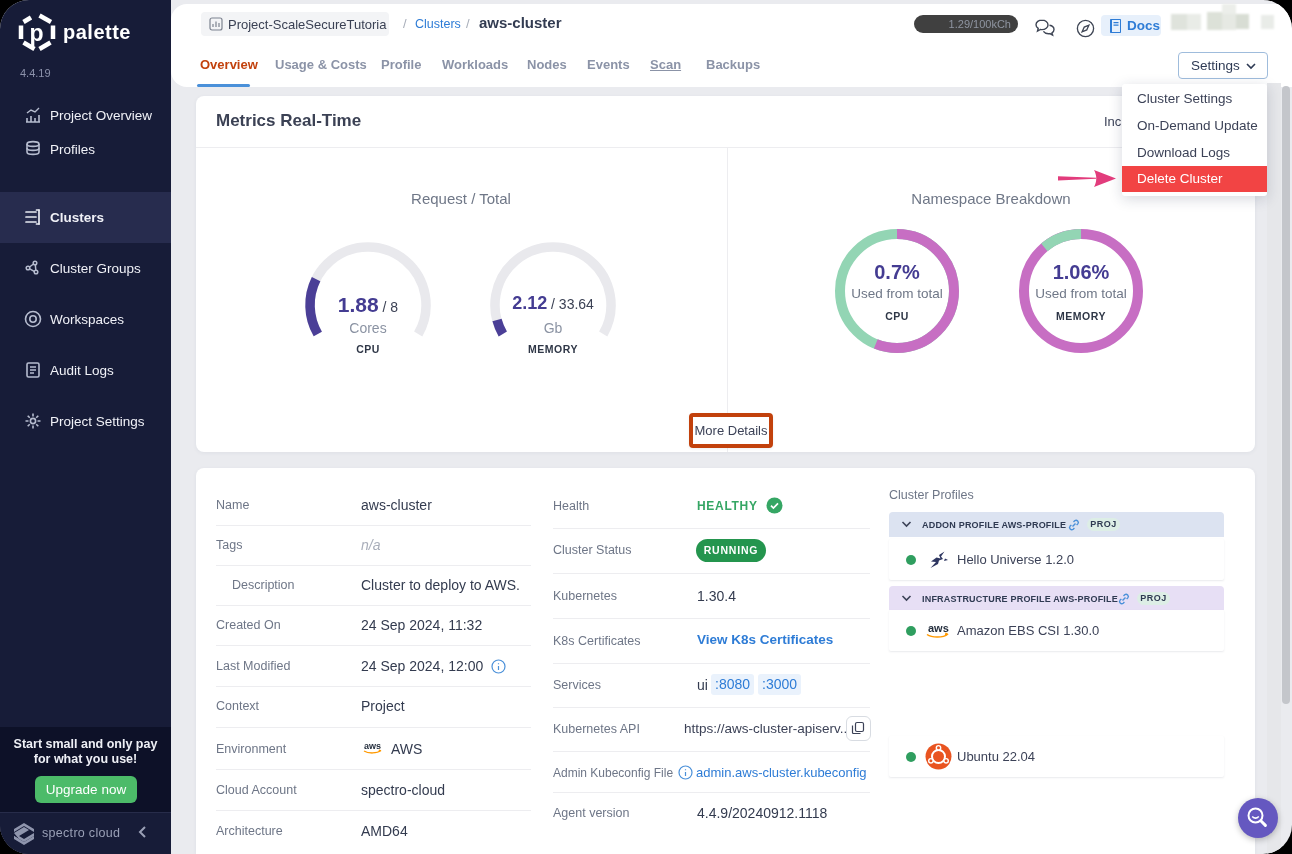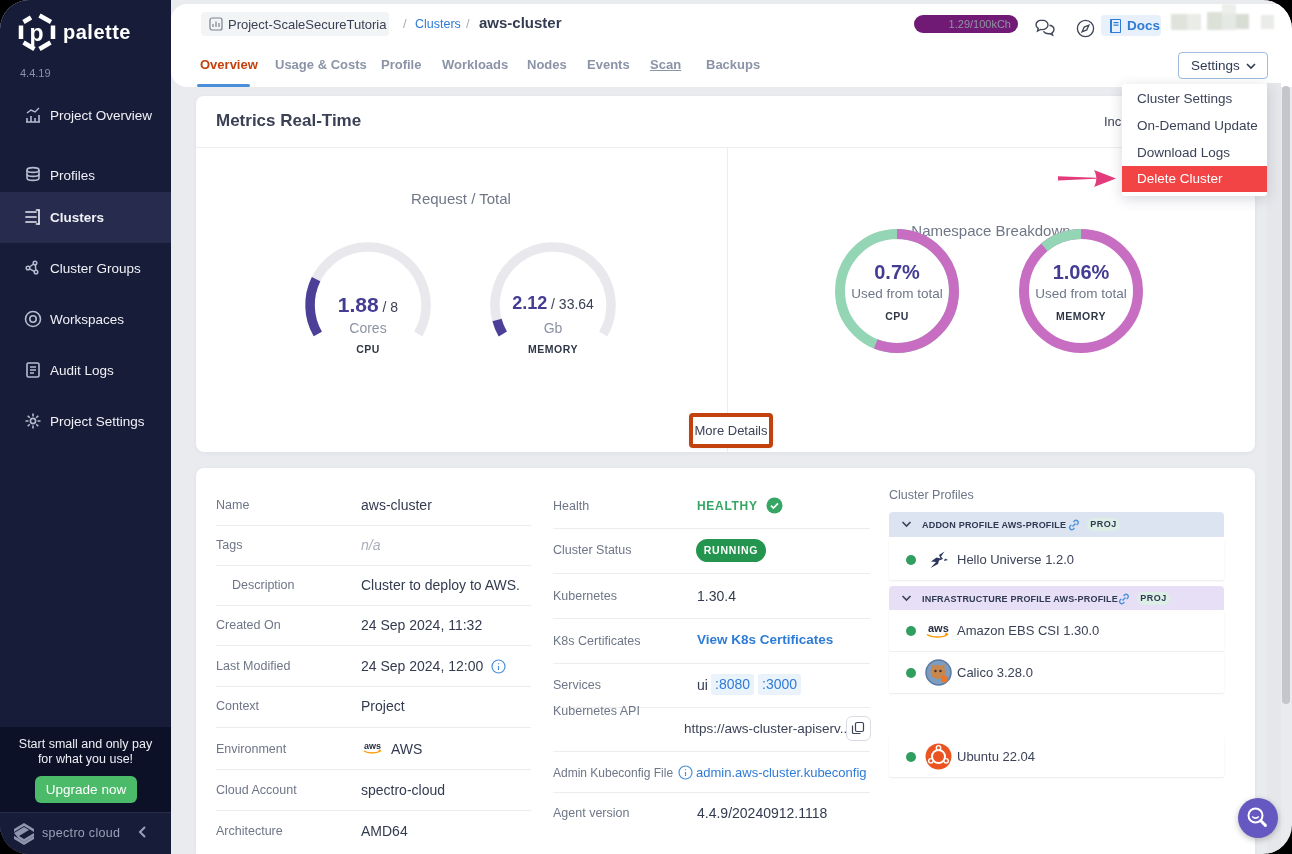--- a/index.html
+++ b/index.html
@@ -44,21 +44,21 @@
     <div class="navitem" style="top:192px;background:#272c4e;"></div>
 
     <div class="navitem" style="top:90px;">
       <svg class="ico" viewBox="0 0 20 20" fill="none" stroke="#b6bccf" stroke-width="1.6">
           <path d="M3 17h14"></path>
           <path d="M4 13v4M8 11v6M12 13v4M16 10v7"></path>
           <path d="M4 8l4-3 4 2 4-4" stroke-width="1.4"></path>
         </svg>
       <div class="lbl">Project Overview</div>
     </div>
-    <div class="navitem" style="top:150px;padding-left:34px;">
+    <div class="navitem" style="top:124px;padding-left:34px;">
       <svg class="ico" viewBox="0 0 20 20" fill="none" stroke="#b6bccf" stroke-width="1.6">
           <ellipse cx="10" cy="5" rx="6" ry="2.4"></ellipse>
           <path d="M4 5v4c0 1.3 2.7 2.4 6 2.4s6-1.1 6-2.4V5"></path>
           <path d="M4 9v4c0 1.3 2.7 2.4 6 2.4s6-1.1 6-2.4V9"></path>
         </svg>
       <div class="lbl">Profiles</div>
     </div>
     <div class="navitem" style="top:192px;">
       <svg class="ico" viewBox="0 0 20 20" fill="none" stroke="#e8eaf2" stroke-width="1.7">
           <path d="M3 5h10M3 10h10M3 15h10" stroke-linecap="round"></path>
@@ -93,21 +93,21 @@
     <div class="navitem" style="top:396px;">
       <svg class="ico" viewBox="0 0 20 20" fill="none" stroke="#b6bccf" stroke-width="1.6">
           <circle cx="10" cy="10" r="2.6"></circle>
           <path d="M10 2.5v3M10 14.5v3M2.5 10h3M14.5 10h3M4.7 4.7l2.1 2.1M13.2 13.2l2.1 2.1M15.3 4.7l-2.1 2.1M6.8 13.2l-2.1 2.1"></path>
         </svg>
       <div class="lbl">Project Settings</div>
     </div>
 
 
     <div class="abs" style="left:0;top:727px;width:171px;height:85px;background:#0d1128;">
-      <div class="abs" style="left:0;top:10px;width:171px;text-align:center;color:#eef0f6;font-size:12.5px;font-weight:normal;line-height:15px;">Start small and only pay<br>for what you use!</div>
+      <div class="abs" style="left:0;top:10px;width:171px;text-align:center;color:#eef0f6;font-size:12.5px;font-weight:bold;line-height:15px;">Start small and only pay<br>for what you use!</div>
       <div class="abs" style="left:35px;top:49px;width:102px;height:27px;background:#4cbb69;border-radius:6px;color:#fff;font-size:13.5px;text-align:center;line-height:27px;">Upgrade now</div>
     </div>
 
     <div class="abs" style="left:0;top:812px;width:171px;height:42px;background:#171c38;border-top:1px solid #272c4a;">
       <svg class="abs" style="left:11px;top:8px" width="26" height="26" viewBox="0 0 26 26" fill="#8f95ad">
         <path d="M13 2 L23 8 L23 11 L13 5 L3 11 L3 8 Z"></path>
         <path d="M3 12 L13 6 L18 9 L8 15 L13 18 L23 12 L23 15 L13 21 L8 18"></path>
         <path d="M3 15 L8 18 L3 18 Z"></path>
         <path d="M13 24 L3 18 L3 15 L13 21 L23 15 L23 18 Z"></path>
       </svg>
@@ -125,21 +125,21 @@
           <rect x="1" y="1" width="12" height="12" rx="2"></rect>
           <path d="M4 10V7M7 10V4.5M10 10V6"></path>
         </svg>
       <div class="abs" style="left:27px;top:5px;font-size:13px;color:#3a4154;">Project-ScaleSecureTutoria</div>
     </div>
     <div class="abs" style="left:232px;top:12px;font-size:13px;color:#a7adb9;">/</div>
     <div class="abs" style="left:244px;top:13px;font-size:12.5px;"><span class="blue">Clusters</span></div>
     <div class="abs" style="left:295px;top:12px;font-size:13px;color:#a7adb9;">/</div>
     <div class="abs" style="left:308px;top:10px;font-size:15px;color:#333c52;font-weight:bold;">aws-cluster</div>
 
-    <div class="abs" style="left:743px;top:11px;width:104px;height:18px;background:#701a75;border-radius:9px;">
+    <div class="abs" style="left:743px;top:11px;width:104px;height:18px;background:#404040;border-radius:9px;">
       <div class="abs" style="right:7px;top:3px;font-size:11px;color:#8f95a1;">1.29/100kCh</div>
     </div>
 
     <svg class="abs" style="left:862px;top:13px" width="24" height="22" viewBox="0 0 24 22" fill="none" stroke="#3f4655" stroke-width="1.4">
       <path d="M9 3C5.7 3 3 5.1 3 7.7c0 1.5.9 2.8 2.2 3.7L4.5 14l3-1.6c.5.1 1 .2 1.5.2 3.3 0 6-2.1 6-4.7S12.3 3 9 3z"></path>
       <path d="M16.5 8.2c2.6.4 4.5 2.2 4.5 4.3 0 1.3-.8 2.5-2 3.3l.6 2.3-2.7-1.5c-.4.1-.9.1-1.4.1-2.2 0-4.1-1-5.1-2.4"></path>
     </svg>
 
     <svg class="abs" style="left:904px;top:14px" width="21" height="21" viewBox="0 0 22 22" fill="none" stroke="#3f4655" stroke-width="1.4">
       <circle cx="11" cy="11" r="8.5"></circle>
@@ -181,21 +181,21 @@
     </div>
   </div>
 
   <div class="card" style="left:196px;top:96px;width:1059px;height:356px;">
     <div class="abs" style="left:20px;top:15px;font-size:17px;font-weight:bold;color:#3b4154;">Metrics Real-Time</div>
     <div class="abs" style="left:908px;top:18px;font-size:13px;color:#3c4257;white-space:nowrap;">Include Master Nodes</div>
     <div class="divh" style="left:0;top:51px;width:1059px;"></div>
     <div class="divv" style="left:531px;top:51px;height:305px;"></div>
 
     <div class="abs" style="left:145px;top:94px;width:240px;text-align:center;font-size:15px;color:#6f7787;">Request / Total</div>
-    <div class="abs" style="left:675px;top:94px;width:240px;text-align:center;font-size:15px;color:#6f7787;margin-top:32px;">Namespace Breakdown</div>
+    <div class="abs" style="left:675px;top:94px;width:240px;text-align:center;font-size:15px;color:#6f7787;">Namespace Breakdown</div>
 
     <svg class="abs" style="left:102px;top:145px" width="140" height="120" viewBox="0 0 140 120" fill="none">
       <path d="M19.8 93 A58 58 0 1 1 120.2 93" stroke="#e9e9ed" stroke-width="9.5"></path>
       <path d="M19.8 93 A58 58 0 0 1 18.1 38.2" stroke="#4b3f97" stroke-width="9.5"></path>
     </svg>
     <div class="abs" style="left:102px;top:197px;width:140px;text-align:center;white-space:nowrap;">
       <span style="font-size:21px;font-weight:bold;color:#443c92;">1.88</span><span style="font-size:14px;color:#3b4154;"> / 8</span>
     </div>
     <div class="abs" style="left:102px;top:224px;width:140px;text-align:center;font-size:14px;color:#8b93a3;">Cores</div>
     <div class="abs" style="left:102px;top:247px;width:140px;text-align:center;font-size:10.5px;font-weight:bold;color:#2f3747;letter-spacing:.5px;">CPU</div>
@@ -280,21 +280,21 @@
     <div class="abs lval" style="left:501px;top:120px;">1.30.4</div>
     <div class="divh" style="left:357px;top:150px;width:317px;"></div>
     <div class="abs lrow" style="left:357px;top:166px;">K8s Certificates</div>
     <div class="abs" style="left:501px;top:164px;font-size:13.5px;font-weight:bold;color:#2e7cd6;">View K8s Certificates</div>
     <div class="divh" style="left:357px;top:195px;width:317px;"></div>
     <div class="abs lrow" style="left:357px;top:210px;">Services</div>
     <div class="abs lval" style="left:501px;top:209px;">ui</div>
     <div class="abs" style="left:515px;top:206px;height:21px;background:#eaf2fc;border-radius:3px;padding:0 4px;font-size:14px;color:#2e7cd6;line-height:21px;">:8080</div>
     <div class="abs" style="left:562px;top:206px;height:21px;background:#eaf2fc;border-radius:3px;padding:0 4px;font-size:14px;color:#2e7cd6;line-height:21px;">:3000</div>
     <div class="divh" style="left:357px;top:239px;width:317px;"></div>
-    <div class="abs lrow" style="left:357px;top:236px;text-align:right;">Kubernetes API</div>
+    <div class="abs lrow" style="left:357px;top:254px;text-align:right;">Kubernetes API</div>
     <div class="abs" style="left:488px;top:253px;font-size:13.5px;color:#3c4257;">https://aws-cluster-apiserv...</div>
     <div class="abs" style="left:650px;top:248px;width:23px;height:23px;border:1px solid #d8dce2;border-radius:6px;background:#fff;">
       <svg class="abs" style="left:4px;top:4px" width="14" height="14" viewBox="0 0 14 14" fill="none" stroke="#3c4257" stroke-width="1.2">
           <rect x="4.5" y="1.5" width="8" height="9" rx="1.5"></rect>
           <path d="M9.5 12.5h-7a1 1 0 0 1-1-1v-7"></path>
         </svg>
     </div>
     <div class="divh" style="left:357px;top:283px;width:317px;"></div>
     <div class="abs" style="left:357px;top:298px;font-size:12px;color:#6e7687;">Admin Kubeconfig File</div>
     <svg class="abs" style="left:482px;top:297px" width="15" height="15" viewBox="0 0 15 15" fill="none" stroke="#4a90d9" stroke-width="1.2">
@@ -338,34 +338,20 @@
         </svg>
       <div class="abs" style="left:248px;top:6px;width:33px;height:13px;background:#ddeee6;border-radius:7px;font-size:9px;font-weight:bold;color:#2f3a52;text-align:center;line-height:13px;letter-spacing:.5px;">PROJ</div>
     </div>
     <div class="abs" style="left:693px;top:142px;width:335px;height:41px;background:#fff;box-shadow:0 1px 2px rgba(40,50,80,.10);border-radius:2px;">
       <div class="abs" style="left:17px;top:16px;width:10px;height:10px;border-radius:50%;background:#2f9e5f;"></div>
       <svg class="abs" style="left:36px;top:9px" width="26" height="24" viewBox="0 0 26 24">
         <text x="3" y="13" font-size="11" font-weight="bold" fill="#252f3e" font-family="Liberation Sans">aws</text>
         <path d="M2 15.5c5 3.4 16 3.6 21-.5l-2.3.8.5-2" stroke="#f90" stroke-width="1.5" fill="none"></path>
       </svg>
       <div class="abs" style="left:68px;top:13px;font-size:13px;color:#3c4257;">Amazon EBS CSI 1.30.0</div>
-
-    </div>
-    <div class="abs" style="left:693px;top:184px;width:335px;height:41px;background:#fff;box-shadow:0 1px 2px rgba(40,50,80,.10);border-radius:2px;">
-      <div class="abs" style="left:17px;top:16px;width:10px;height:10px;border-radius:50%;background:#2f9e5f;"></div>
-      <svg class="abs" style="left:36px;top:7px" width="27" height="27" viewBox="0 0 27 27">
-        <circle cx="13.5" cy="13.5" r="12.5" fill="#7d9cc0"></circle>
-        <circle cx="13.5" cy="13.5" r="12.5" fill="none" stroke="#5a7ba3" stroke-width="1.5"></circle>
-        <ellipse cx="13" cy="13" rx="7.5" ry="7" fill="#c8874f"></ellipse>
-        <path d="M7 9l-1-4 4 2zM19 9l1-4-4 2z" fill="#c8874f"></path>
-        <circle cx="10.5" cy="12" r="1.2" fill="#333"></circle>
-        <circle cx="15.5" cy="12" r="1.2" fill="#333"></circle>
-        <circle cx="19.5" cy="20" r="3.5" fill="#e8762d"></circle>
-      </svg>
-      <div class="abs" style="left:68px;top:13px;font-size:13px;color:#3c4257;">Calico 3.28.0</div>
 
     </div>
     <div class="abs" style="left:693px;top:268px;width:335px;height:41px;background:#fff;box-shadow:0 1px 2px rgba(40,50,80,.10);border-radius:2px;">
       <div class="abs" style="left:17px;top:16px;width:10px;height:10px;border-radius:50%;background:#2f9e5f;"></div>
       <svg class="abs" style="left:36px;top:7px" width="27" height="27" viewBox="0 0 27 27">
         <circle cx="13.5" cy="13.5" r="13" fill="#e95420"></circle>
         <circle cx="13.5" cy="13.5" r="6.5" fill="none" stroke="#fff" stroke-width="2"></circle>
         <circle cx="13.5" cy="4.8" r="2.2" fill="#e95420" stroke="#fff" stroke-width="1.4"></circle>
         <circle cx="5.9" cy="17.8" r="2.2" fill="#e95420" stroke="#fff" stroke-width="1.4"></circle>
         <circle cx="21.1" cy="17.8" r="2.2" fill="#e95420" stroke="#fff" stroke-width="1.4"></circle>

